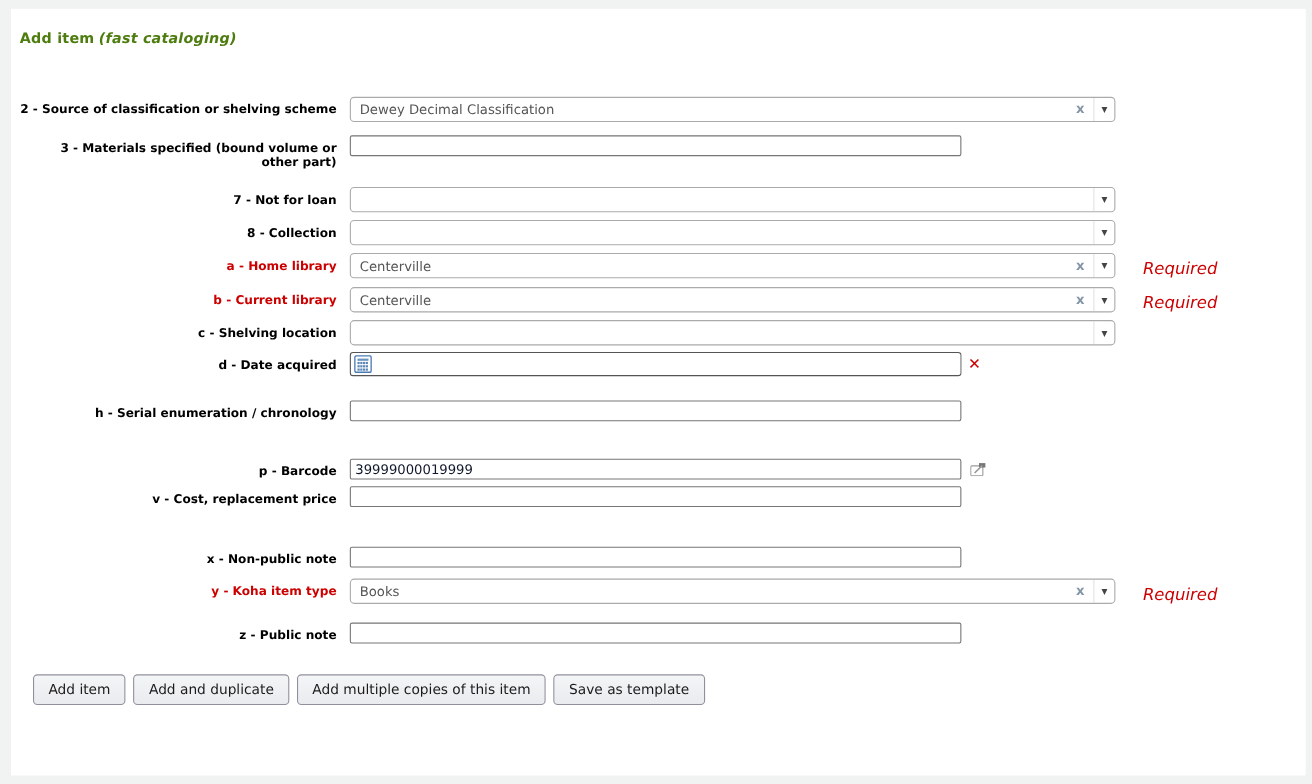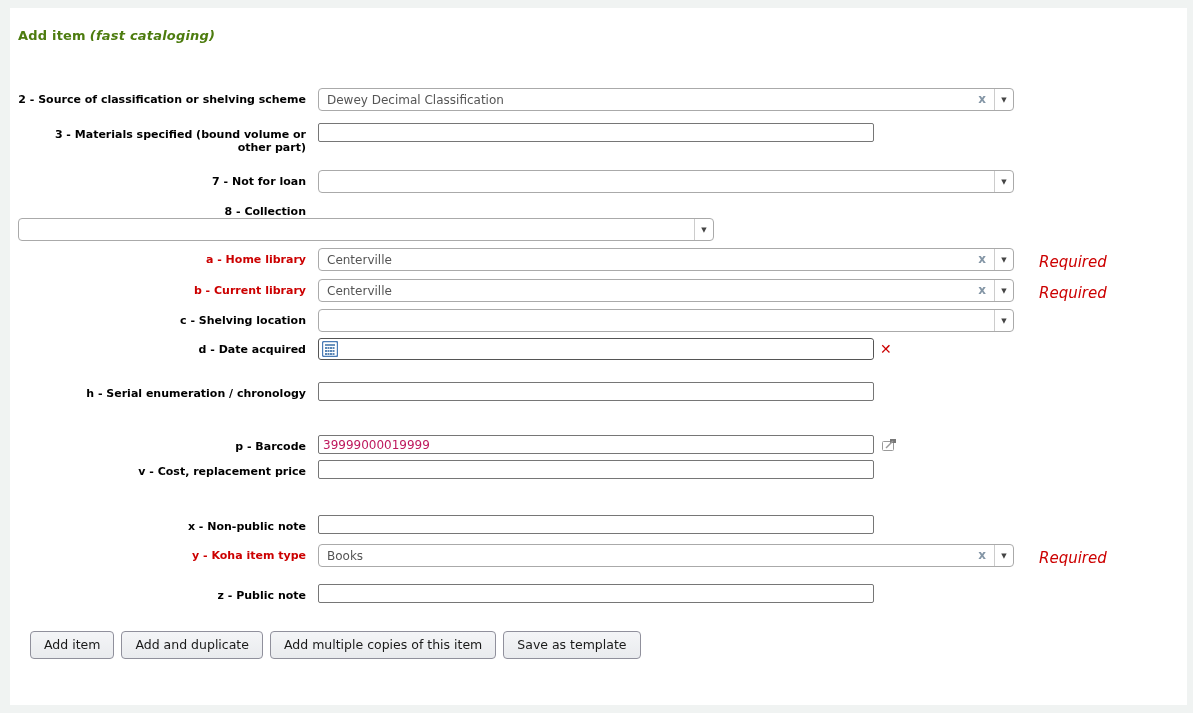--- a/index.html
+++ b/index.html
@@ -24,21 +24,21 @@
   .row label {
     width:300px; min-width:300px; text-align:right; padding-right:12px;
     font-size:11px; font-weight:bold; color:#000; line-height:13px; padding-top:5px;
   }
   .row label.req { color:#cc0000; }
 
   
   .rows .row:nth-child(1){margin-bottom:12px;}
   .rows .row:nth-child(2){margin-bottom:16px;}
   .rows .row:nth-child(3){margin-bottom:7px;}
-  .rows .row:nth-child(4){margin-bottom:7px;flex-direction:column;}
+  .rows .row:nth-child(4){margin-bottom:7px;}
   .rows .row:nth-child(5){margin-bottom:8px;}
   .rows .row:nth-child(6){margin-bottom:7px;}
   .rows .row:nth-child(7){margin-bottom:6px;}
   .rows .row:nth-child(8){margin-bottom:22px;}
   .rows .row:nth-child(9){margin-bottom:34px;}
   .rows .row:nth-child(10){margin-bottom:5px;}
   .rows .row:nth-child(11){margin-bottom:36px;}
   .rows .row:nth-child(12){margin-bottom:10px;}
   .rows .row:nth-child(13){margin-bottom:17px;}
   .rows .row:nth-child(14){margin-bottom:5px;}
@@ -59,21 +59,21 @@
     padding:0 8px; line-height:21px;
   }
   .s2 .s2-arrow {
     width:19px; height:21px; border-left:1px solid #ccc;
     display:flex; align-items:center; justify-content:center;
     font-size:7px; color:#444; border-radius:0 4px 4px 0;
   }
 
   input.txt {
     width:556px; height:19px; border:1px solid #767676; border-radius:2px;
-    font-size:12px; color:#be185d; padding:0 4px; background:#fff;
+    font-size:12px; color:#0f172a; padding:0 4px; background:#fff;
     font-family:"DejaVu Sans","Liberation Sans",sans-serif;
   }
 
   .date-wrap {
     width:556px; height:22px; border:1px solid #555; border-radius:3px;
     background:#fff; display:flex; align-items:center; padding-left:3px;
   }
   .date-wrap input {
     border:none; outline:none; flex:1; height:18px; font-size:12px; margin-left:4px;
     font-family:"DejaVu Sans","Liberation Sans",sans-serif;

